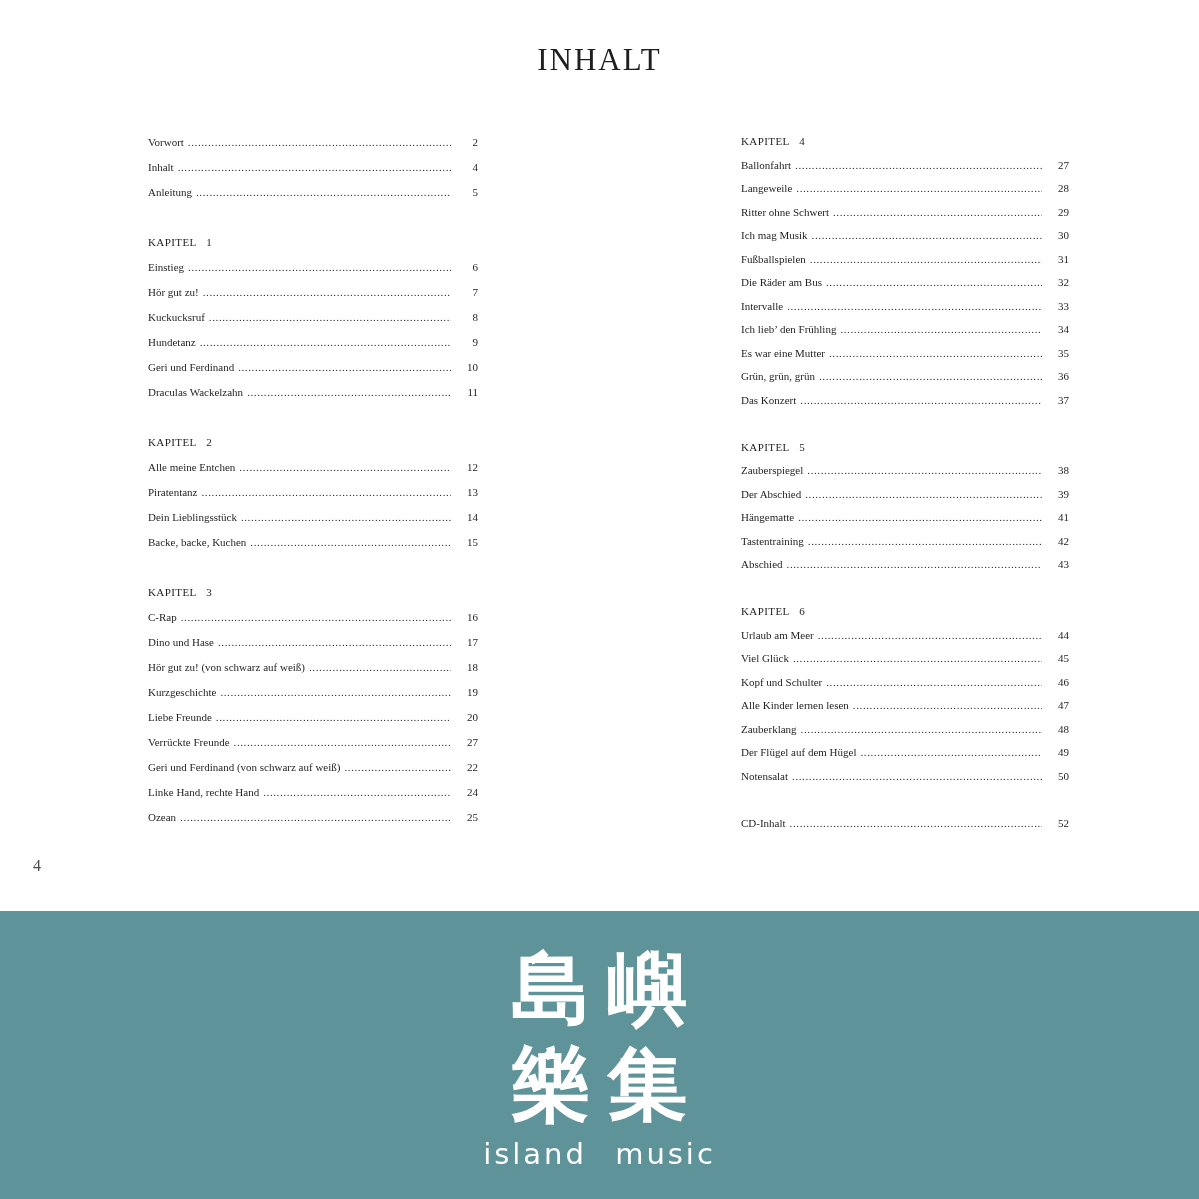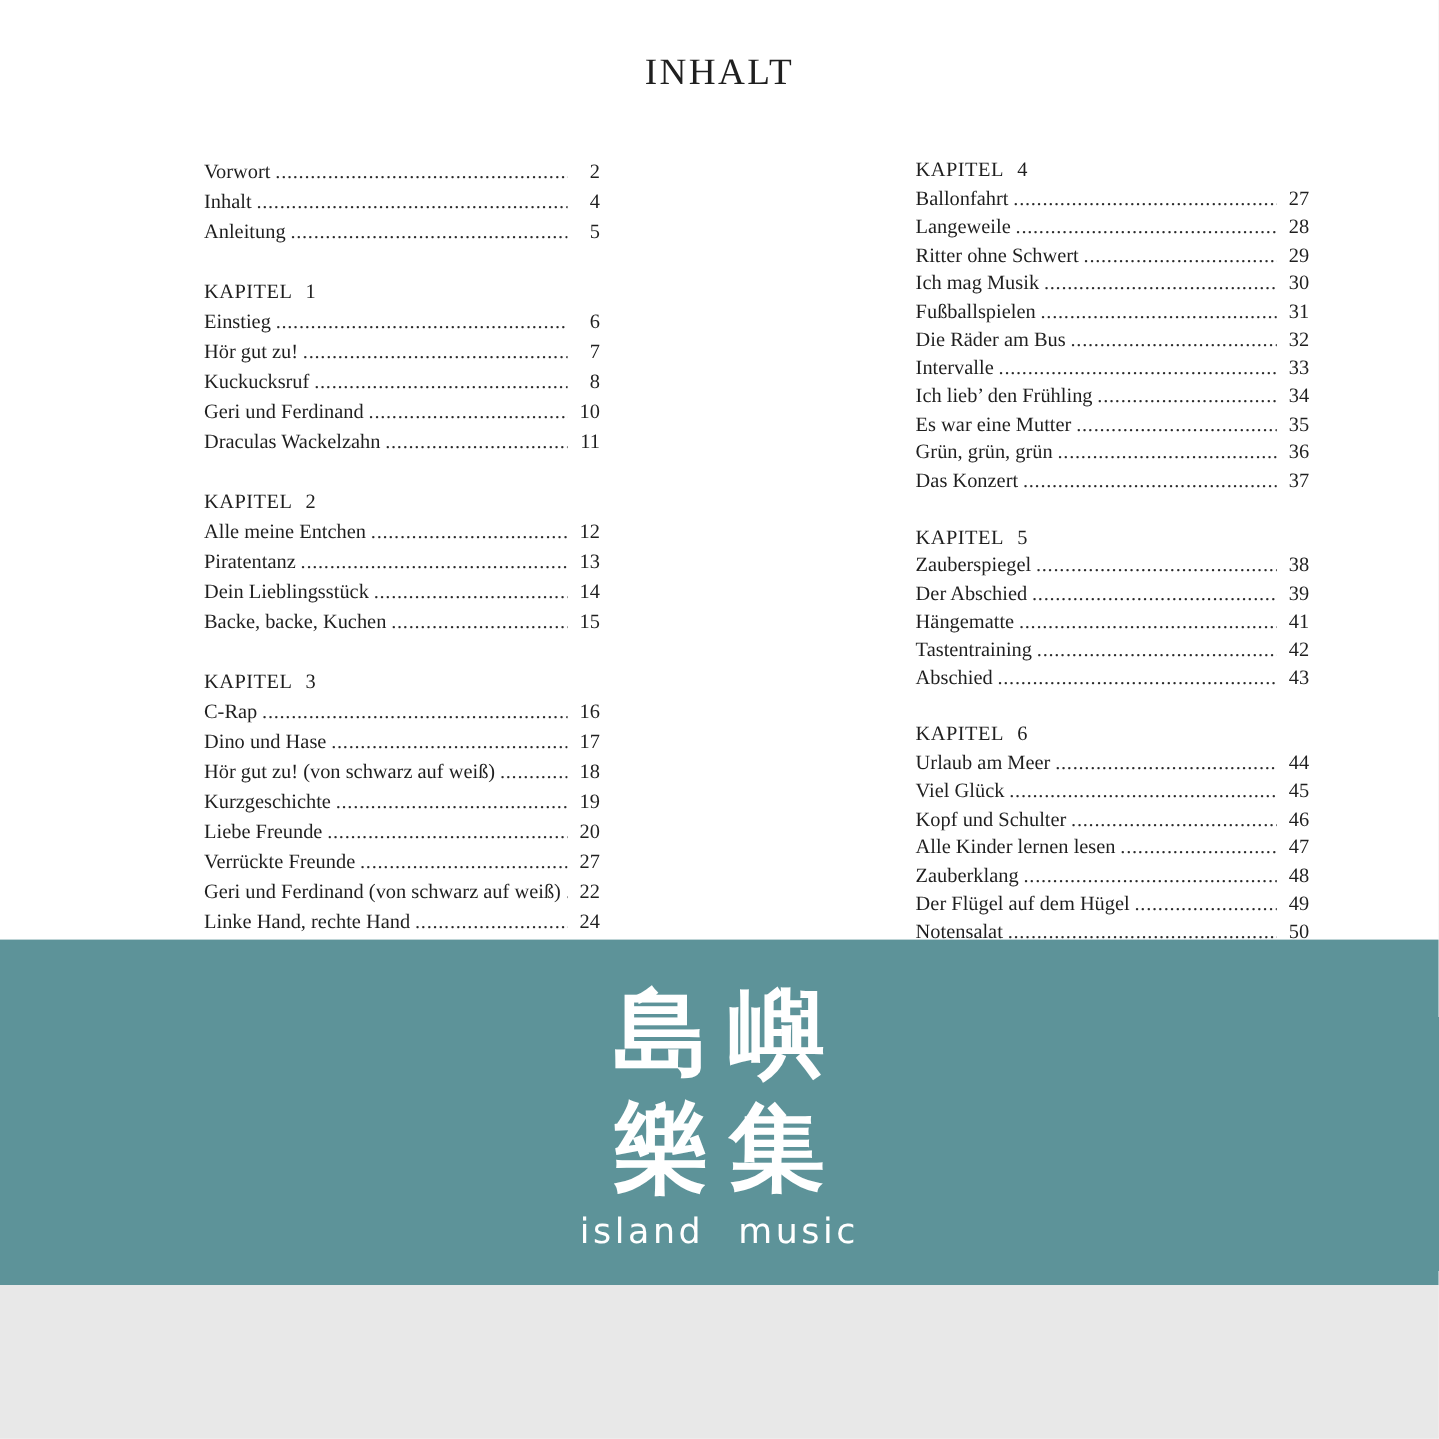--- a/index.html
+++ b/index.html
@@ -1,24 +1,24 @@
 <!DOCTYPE html>
 <html><head>
 <meta charset="utf-8">
 <style>
   html,body{margin:0;padding:0;background:#e8e8e8;}
   .sheet{
-    position:relative;width:1199px;height:1071px;background:#ffffff;
+    position:relative;width:1199px;height:1199px;background:#ffffff;
     font-family:"Liberation Serif",serif;color:#1f1f1f;overflow:hidden;
   }
   .title{
     position:absolute;top:42px;left:0;width:100%;margin:0;
     text-align:center;font-size:31px;font-weight:400;letter-spacing:2px;
   }
-  .col{position:absolute;top:130px;font-size:17px;margin-left:22px;}
+  .col{position:absolute;top:130px;font-size:11px;}
   .col-left{left:148px;width:330px;line-height:25px;--lh:25px;}
   .col-right{left:741px;width:328px;line-height:23.5px;--lh:23.5px;}
   .section + .section{margin-top:var(--lh);}
   .heading{word-spacing:7px;letter-spacing:0.4px;}
   .row{display:flex;align-items:baseline;}
   .label{white-space:nowrap;padding-right:4px;}
   .leader{flex:1;min-width:0;overflow:hidden;white-space:nowrap;color:#2a2a2a;}
   .leader::after{
     content:"......................................................................................................................";
     letter-spacing:0.6px;
@@ -80,20 +80,25 @@
           <span class="label">Hör gut zu!</span>
           <span class="leader"></span>
           <span class="num">7</span>
         </div>
         <div class="row">
           <span class="label">Kuckucksruf</span>
           <span class="leader"></span>
           <span class="num">8</span>
         </div>
         <div class="row">
+          <span class="label">Hundetanz</span>
+          <span class="leader"></span>
+          <span class="num">9</span>
+        </div>
+        <div class="row">
           <span class="label">Geri und Ferdinand</span>
           <span class="leader"></span>
           <span class="num">10</span>
         </div>
         <div class="row">
           <span class="label">Draculas Wackelzahn</span>
           <span class="leader"></span>
           <span class="num">11</span>
         </div>
       </div>

